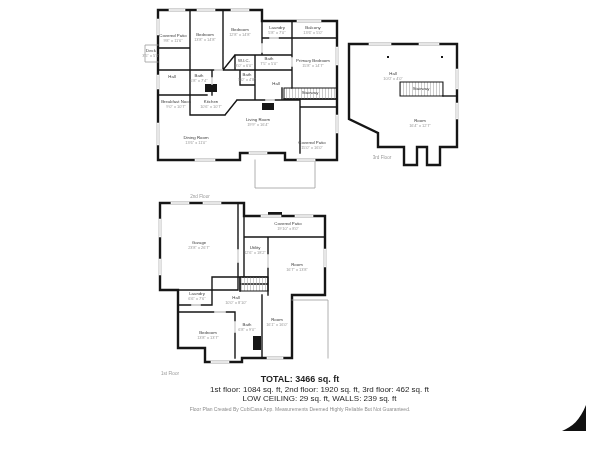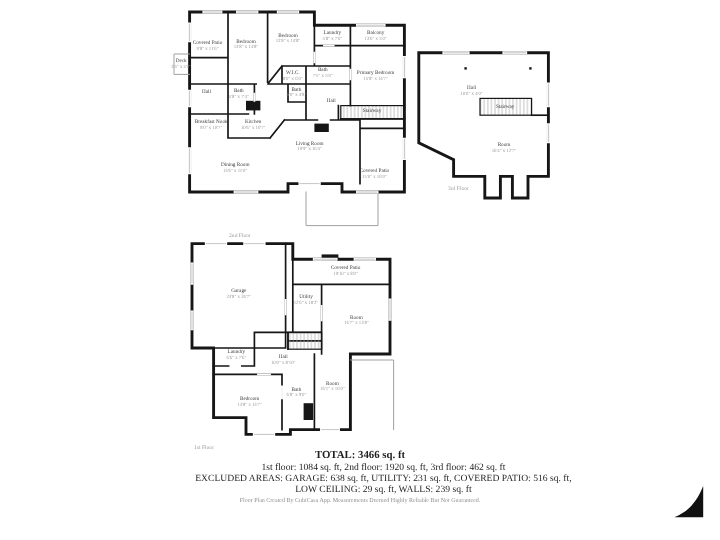--- a/index.html
+++ b/index.html
@@ -1,17 +1,17 @@
 <!DOCTYPE html>
 <html><head>
 <meta charset="utf-8">
 <style>
   html,body{margin:0;padding:0;background:#fff;}
   .page{position:relative;width:600px;height:450px;background:#ffffff;overflow:hidden;
-        font-family:Liberation Serif, serif;}
+        font-family:Liberation Sans, sans-serif;}
   .plan-svg{position:absolute;left:0;top:0;}
   .room-label{position:absolute;text-align:center;line-height:1.12;white-space:nowrap;
               transform:translate(-50%,-50%) scale(0.62);transform-origin:center;}
   .room-name{font-size:7px;color:#3c3c3c;}
   .room-dims{font-size:6.4px;color:#979797;}
   .floor-label{position:absolute;font-size:7.5px;color:#9a9a9a;white-space:nowrap;
                transform:translate(-50%,-50%) scale(0.62);transform-origin:center;}
   .summary{position:absolute;left:0;right:0;top:374px;text-align:center;color:#1f1f1f;}
   .summary-total{font-size:9px;font-weight:bold;margin-bottom:1px;}
   .summary-line{font-size:8px;line-height:9px;margin-left:39px;}
@@ -204,18 +204,17 @@
   </div>
   <div class="room-label" style="left:277px;top:322px">
     <div class="room-name">Room</div>
     <div class="room-dims">16'1" x 16'0"</div>
   </div>
   <div class="floor-label" style="left:170px;top:373px">1st Floor</div>
 
   <div class="summary">
     <div class="summary-total">TOTAL: 3466 sq. ft</div>
     <div class="summary-line">1st floor: 1084 sq. ft, 2nd floor: 1920 sq. ft, 3rd floor: 462 sq. ft</div>
-    <div class="summary-line">EXCLUDED AREAS: GARAGE: 638 sq. ft, UTILITY: 231 sq. ft, COVERED PATIO: 516 sq. ft,</div>
     <div class="summary-line">LOW CEILING: 29 sq. ft, WALLS: 239 sq. ft</div>
     <div class="disclaimer">Floor Plan Created By CubiCasa App. Measurements Deemed Highly Reliable But Not Guaranteed.</div>
   </div>
 
 </div>
 
 </body></html>

